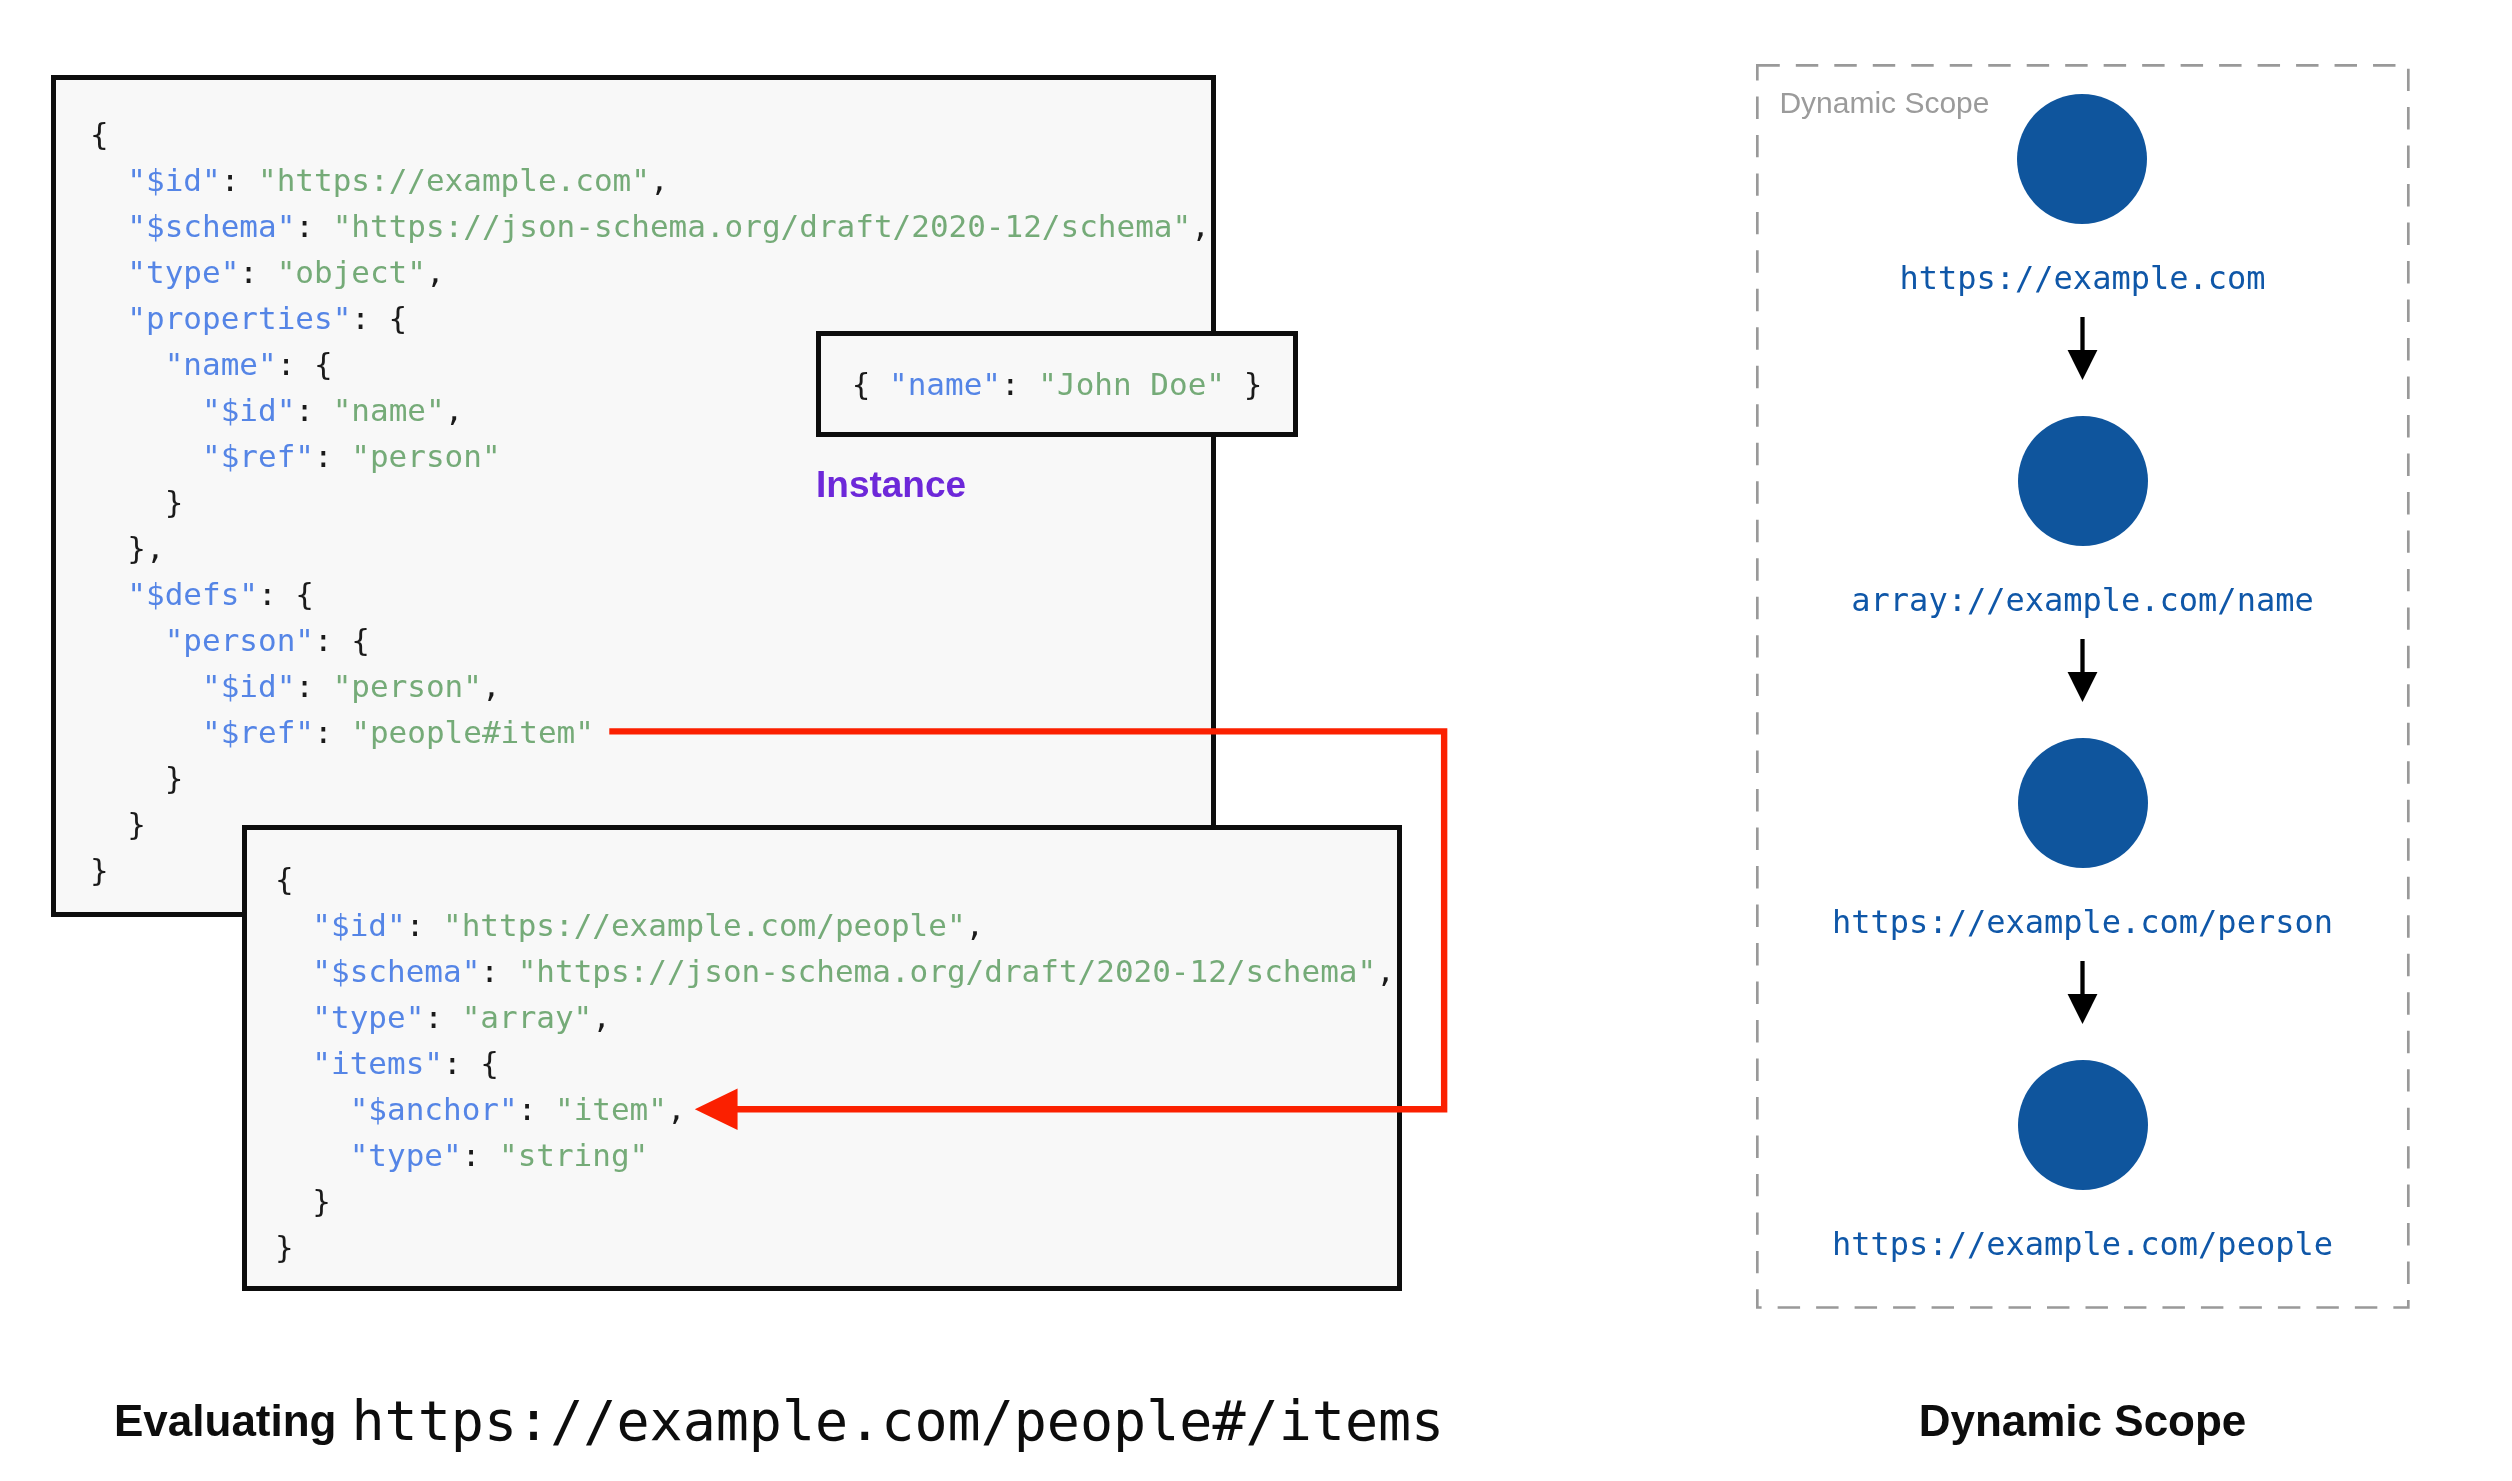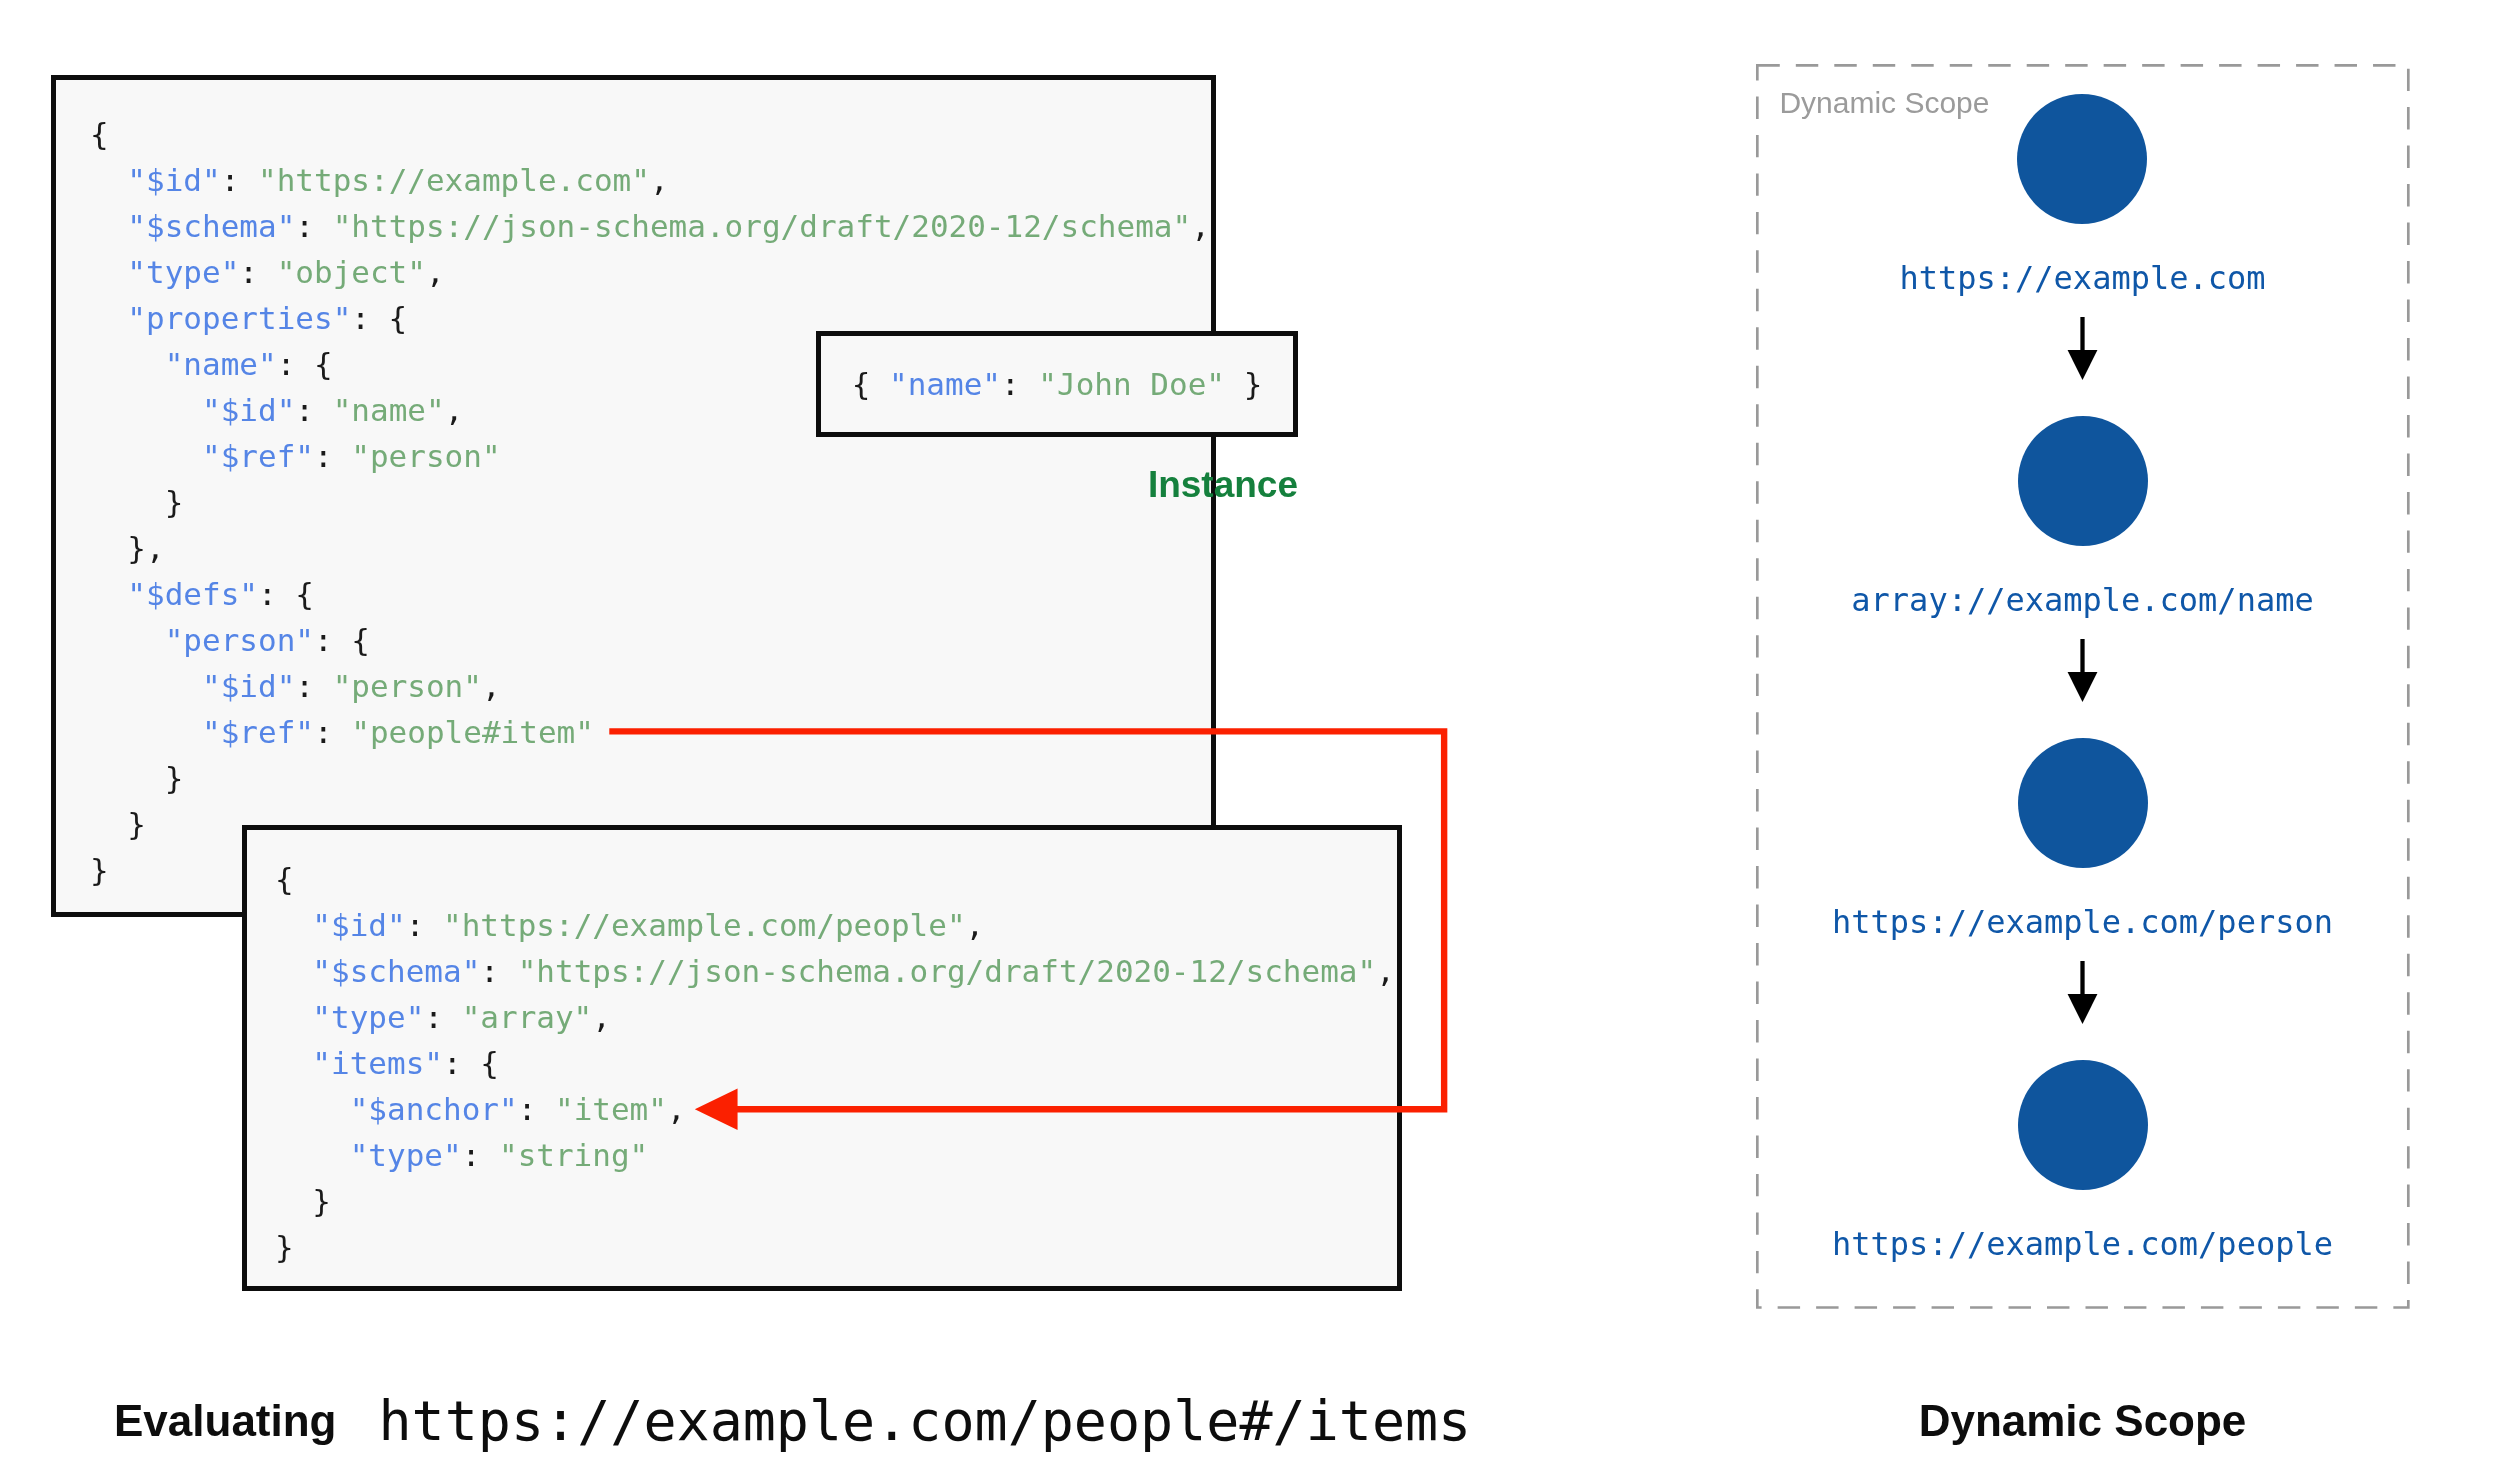--- a/index.html
+++ b/index.html
@@ -12,33 +12,33 @@
        font-family:"Liberation Sans","DejaVu Sans",sans-serif;}
   .code{font-family:"DejaVu Sans Mono",monospace;font-size:31px;line-height:46px;white-space:pre;}
   .tok-p{color:var(--punct);} .tok-k{color:var(--key);} .tok-s{color:var(--string);}
   .schema-box{position:absolute;background:var(--box-bg);border:5.3px solid var(--box-border);box-sizing:border-box;}
   #root-schema-box{left:51px;top:75px;width:1165px;height:842px;z-index:1;}
   #root-schema-code{position:absolute;left:34px;top:30.5px;}
   #people-schema-box{left:242px;top:825px;width:1160px;height:466px;z-index:2;}
   #people-schema-code{position:absolute;left:28px;top:26px;}
   #instance-box{left:816px;top:331px;width:482px;height:106px;z-index:3;
                 display:flex;align-items:center;justify-content:center;}
-  #instance-label{position:absolute;left:816px;top:464px;width:482px;text-align:right;
-                  font-weight:bold;font-size:37px;color:#15803d;z-index:3;}
+  #instance-label{position:absolute;left:816px;top:464px;width:482px;text-align:left;
+                  font-weight:bold;font-size:37px;color:#6d28d9;z-index:3;}
   #connector-svg{position:absolute;left:0;top:0;z-index:5;pointer-events:none;}
   #dynamic-scope-panel{position:absolute;left:1757px;top:65px;width:651px;height:1242px;box-sizing:border-box;z-index:1;}
   #dynamic-scope-panel-label{position:absolute;left:22.4px;top:21.4px;font-size:30px;color:var(--panel-label);}
   #dynamic-scope-nodes{position:absolute;left:0;top:29px;width:100%;
                        display:flex;flex-direction:column;align-items:center;}
   .scope-circle{width:130px;height:130px;border-radius:50%;background:var(--node-fill);margin-bottom:33px;}
   .scope-url{font-family:"DejaVu Sans Mono",monospace;font-size:32px;line-height:43px;
              color:var(--url-text);margin-bottom:17px;white-space:nowrap;}
   .scope-node{display:flex;flex-direction:column;align-items:center;}
   .scope-arrow{width:43px;height:63px;margin-bottom:36px;}
-  #evaluating-caption{position:absolute;left:114px;top:1389px;height:64px;display:flex;align-items:center;gap:27px;}
+  #evaluating-caption{position:absolute;left:114px;top:1389px;height:64px;display:flex;align-items:center;}
   #evaluating-prefix{font-weight:bold;font-size:44px;color:#0d0d0d;}
   #evaluating-uri{font-family:"DejaVu Sans Mono",monospace;font-size:55px;color:#0d0d0d;margin-left:15px;}
   #dynamic-scope-caption{position:absolute;left:1757px;top:1396px;width:651px;text-align:center;
                          font-weight:bold;font-size:44px;color:#0d0d0d;}
 </style>
 </head>
 <body>
 
 <div id="root-schema-box" class="schema-box">
   <div id="root-schema-code" class="code"><div class="code-line"><span class="tok-p">{</span></div><div class="code-line"><span class="tok-p">  </span><span class="tok-k">"$id"</span><span class="tok-p">: </span><span class="tok-s">"https://example.com"</span><span class="tok-p">,</span></div><div class="code-line"><span class="tok-p">  </span><span class="tok-k">"$schema"</span><span class="tok-p">: </span><span class="tok-s">"https://json-schema.org/draft/2020-12/schema"</span><span class="tok-p">,</span></div><div class="code-line"><span class="tok-p">  </span><span class="tok-k">"type"</span><span class="tok-p">: </span><span class="tok-s">"object"</span><span class="tok-p">,</span></div><div class="code-line"><span class="tok-p">  </span><span class="tok-k">"properties"</span><span class="tok-p">: {</span></div><div class="code-line"><span class="tok-p">    </span><span class="tok-k">"name"</span><span class="tok-p">: {</span></div><div class="code-line"><span class="tok-p">      </span><span class="tok-k">"$id"</span><span class="tok-p">: </span><span class="tok-s">"name"</span><span class="tok-p">,</span></div><div class="code-line"><span class="tok-p">      </span><span class="tok-k">"$ref"</span><span class="tok-p">: </span><span class="tok-s">"person"</span></div><div class="code-line"><span class="tok-p">    }</span></div><div class="code-line"><span class="tok-p">  },</span></div><div class="code-line"><span class="tok-p">  </span><span class="tok-k">"$defs"</span><span class="tok-p">: {</span></div><div class="code-line"><span class="tok-p">    </span><span class="tok-k">"person"</span><span class="tok-p">: {</span></div><div class="code-line"><span class="tok-p">      </span><span class="tok-k">"$id"</span><span class="tok-p">: </span><span class="tok-s">"person"</span><span class="tok-p">,</span></div><div class="code-line"><span class="tok-p">      </span><span class="tok-k">"$ref"</span><span class="tok-p">: </span><span class="tok-s">"people#item"</span></div><div class="code-line"><span class="tok-p">    }</span></div><div class="code-line"><span class="tok-p">  }</span></div><div class="code-line"><span class="tok-p">}</span></div></div>

